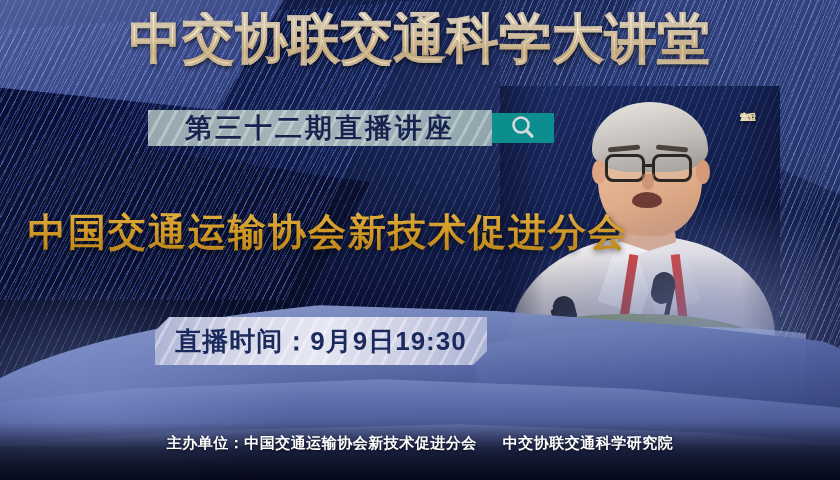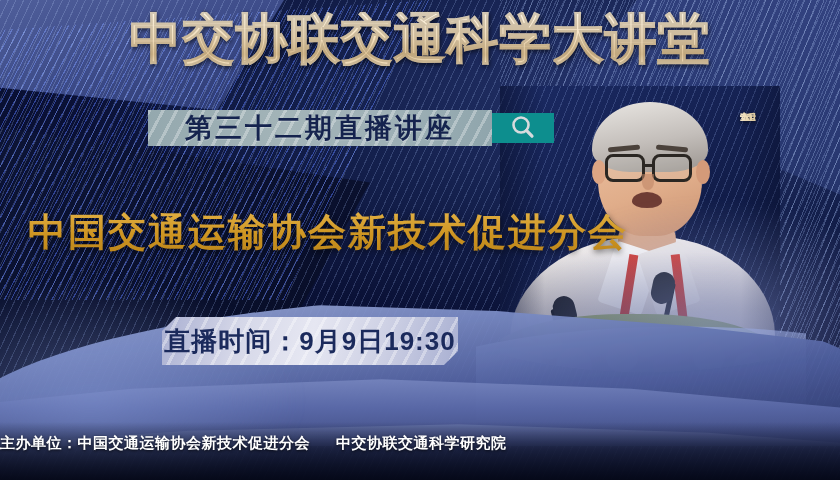--- a/index.html
+++ b/index.html
@@ -155,21 +155,21 @@
   
   .headline{position:absolute;left:28px;top:207px;font-size:38px;font-weight:bold;
     letter-spacing:2px;white-space:nowrap;
     color:#cf9a24;
     background:linear-gradient(180deg,#e5b449 0%,#cd9421 55%,#b9831a 100%);
     -webkit-background-clip:text;background-clip:text;
     -webkit-text-fill-color:transparent;
     filter:drop-shadow(0 2px 3px rgba(0,0,0,.6));}
 
   
-  .timebox{position:absolute;left:162px;top:317px;width:296px;height:48px;
+  .timebox{position:absolute;left:155px;top:317px;width:332px;height:48px;
     display:flex;align-items:center;justify-content:center;
     background:linear-gradient(105deg,#aab0d2 0%,#d5d7e8 26%,#e6e7f2 50%,#cdd0e4 74%,#a9b0d2 100%);
     clip-path:polygon(14px 0,100% 0,100% calc(100% - 14px),calc(100% - 14px) 100%,0 100%,0 14px);
     box-shadow:0 0 22px rgba(150,165,225,.45);overflow:hidden;}
   .timebox:after{content:"";position:absolute;inset:0;
     background-image:repeating-linear-gradient(118deg,
       rgba(255,255,255,.35) 0px, rgba(255,255,255,.35) 3px,
       rgba(0,0,0,0) 3px, rgba(0,0,0,0) 13px);}
   .timebox-text{position:relative;z-index:2;color:#1b2a5c;font-size:26px;font-weight:bold;letter-spacing:1px;}
 
@@ -178,21 +178,21 @@
   .vcol{writing-mode:vertical-rl;text-orientation:upright;
     font-size:16px;font-weight:bold;line-height:1.28;letter-spacing:1px;
     background:linear-gradient(90deg,#fdf3dd 0%,#ead9b4 45%,#cdb88a 100%);
     -webkit-background-clip:text;background-clip:text;
     -webkit-text-fill-color:transparent;
     filter:drop-shadow(0 1px 2px rgba(0,0,0,.6));
     padding:0 5px;}
   .vcol.name{padding-top:6px;}
 
   
-  .footer{position:absolute;left:0;right:0;bottom:27px;text-align:left;
+  .footer{position:absolute;left:0;right:0;bottom:27px;text-align:center;
     color:#ffffff;font-size:15px;font-weight:bold;letter-spacing:.5px;
     text-shadow:0 1px 3px rgba(0,0,0,.75);}
   .footer .gap{display:inline-block;width:26px;}
 </style>
 </head>
 <body>
 
 <div class="poster">
 
   <div class="bg-base"></div>

